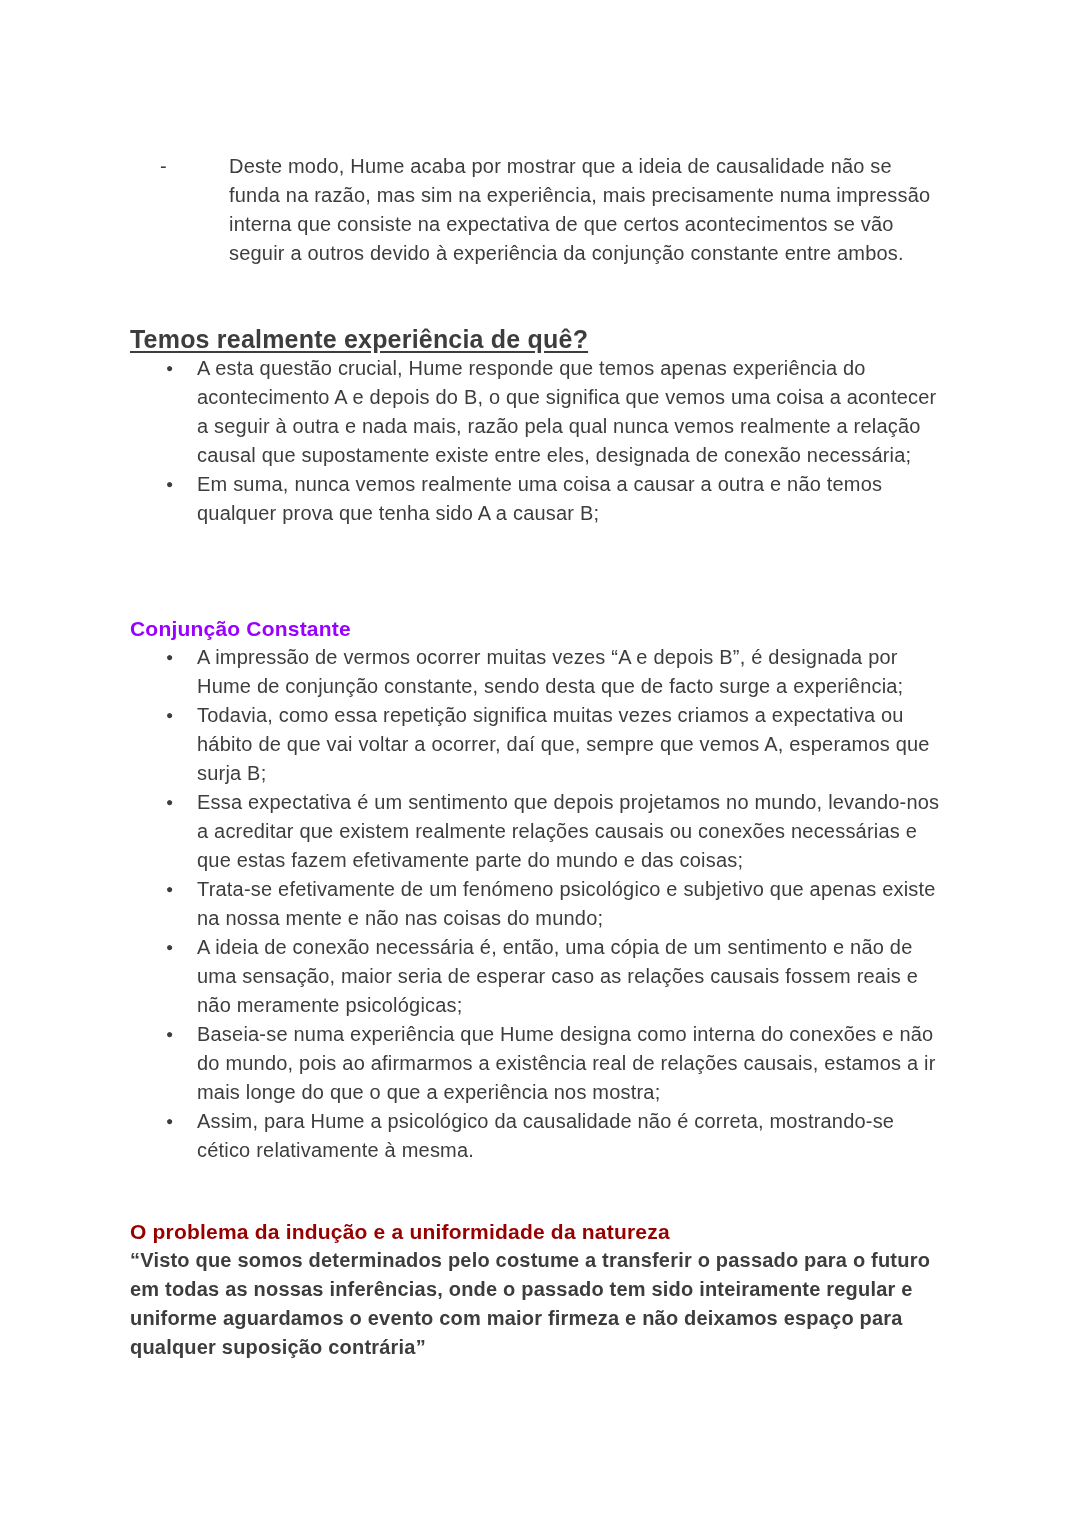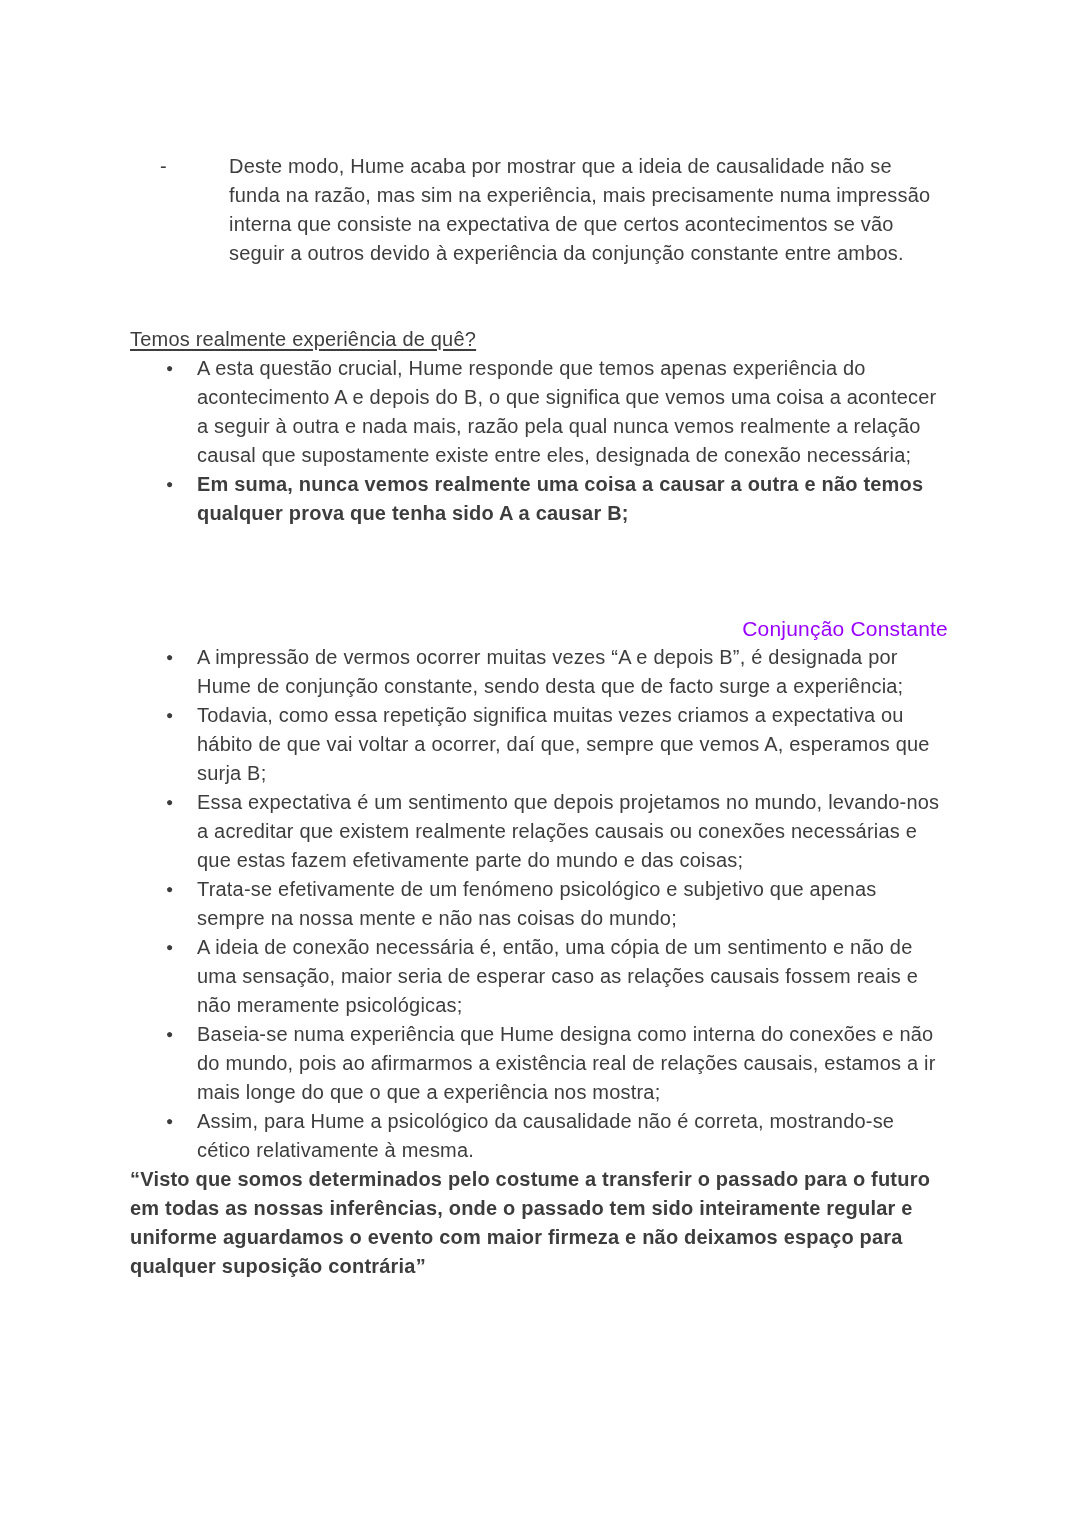--- a/index.html
+++ b/index.html
@@ -23,46 +23,46 @@
   p { margin: 0; }
 
   
   .dash-item { display: flex; padding-left: 30px; }
   .dash-marker { flex: 0 0 37px; }
   .dash-text { flex: 1; margin-left: 32px; }
 
   
   .heading-underline {
     margin: 57px 0 0 0;
-    font-size: 20px;
-    font-weight: 400;
+    font-size: 25px;
+    font-weight: 700;
     line-height: 29px;
     text-decoration: underline;
     text-underline-offset: 3px;
   }
 
   
   .bullet-list {
     list-style: none;
     margin: 0;
     padding: 0 0 0 36px;
   }
   .bullet-list li { display: flex; }
   .bullet-marker {
     flex: 0 0 31px;
     font-size: 12px;
     line-height: 29px;
   }
   .bullet-text { flex: 1; }
-  li.bold .bullet-text { font-weight: 700; }
+  li.bold .bullet-text { font-weight: 400; }
 
   
   .heading-center {
-    text-align: right;
-    font-weight: 400;
+    text-align: left;
+    font-weight: 700;
     font-size: 21px;
     line-height: 29px;
     margin: 0;
   }
   .heading-purple { margin-top: 86px; }
   .heading-red { margin-top: 52px; }
 
   .quote { margin-top: 0; font-weight: bold; }
 </style>
 </head>
@@ -98,32 +98,33 @@
     <li>
       <span class="bullet-marker">●</span>
       <p class="bullet-text">Todavia, como essa repetição significa muitas vezes criamos a expectativa ou hábito de que vai voltar a ocorrer, daí que, sempre que vemos A, esperamos que surja B;</p>
     </li>
     <li>
       <span class="bullet-marker">●</span>
       <p class="bullet-text">Essa expectativa é um sentimento que depois projetamos no mundo, levando-nos a acreditar que existem realmente relações causais ou conexões necessárias e que estas fazem efetivamente parte do mundo e das coisas;</p>
     </li>
     <li>
       <span class="bullet-marker">●</span>
-      <p class="bullet-text">Trata-se efetivamente de um fenómeno psicológico e subjetivo que apenas sempre na nossa mente e não nas coisas do mundo;</p>
+      <p class="bullet-text">Trata-se efetivamente de um fenómeno psicológico e subjetivo que apenas existe na nossa mente e não nas coisas do mundo;</p>
     </li>
     <li>
       <span class="bullet-marker">●</span>
       <p class="bullet-text">A ideia de conexão necessária é, então, uma cópia de um sentimento e não de uma sensação, maior seria de esperar caso as relações causais fossem reais e não meramente psicológicas;</p>
     </li>
     <li>
       <span class="bullet-marker">●</span>
       <p class="bullet-text">Baseia-se numa experiência que Hume designa como interna do conexões e não do mundo, pois ao afirmarmos a existência real de relações causais, estamos a ir mais longe do que o que a experiência nos mostra;</p>
     </li>
     <li>
       <span class="bullet-marker">●</span>
       <p class="bullet-text">Assim, para Hume a psicológico da causalidade não é correta, mostrando-se cético relativamente à mesma.</p>
     </li>
   </ul>
 
+  <h2 class="heading-center heading-red" style="color: rgb(152, 0, 0);">O problema da indução e a uniformidade da natureza</h2>
 
   <p class="quote">“Visto que somos determinados pelo costume a transferir o passado para o futuro em todas as nossas inferências, onde o passado tem sido inteiramente regular e uniforme aguardamos o evento com maior firmeza e não deixamos espaço para qualquer suposição contrária”</p>
 
 </div>
 
 </body></html>

